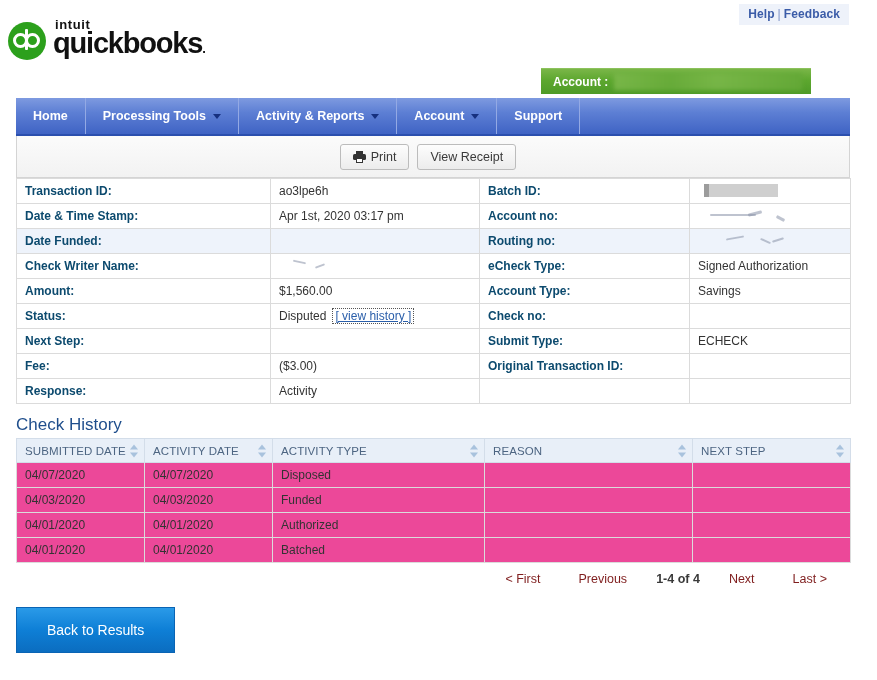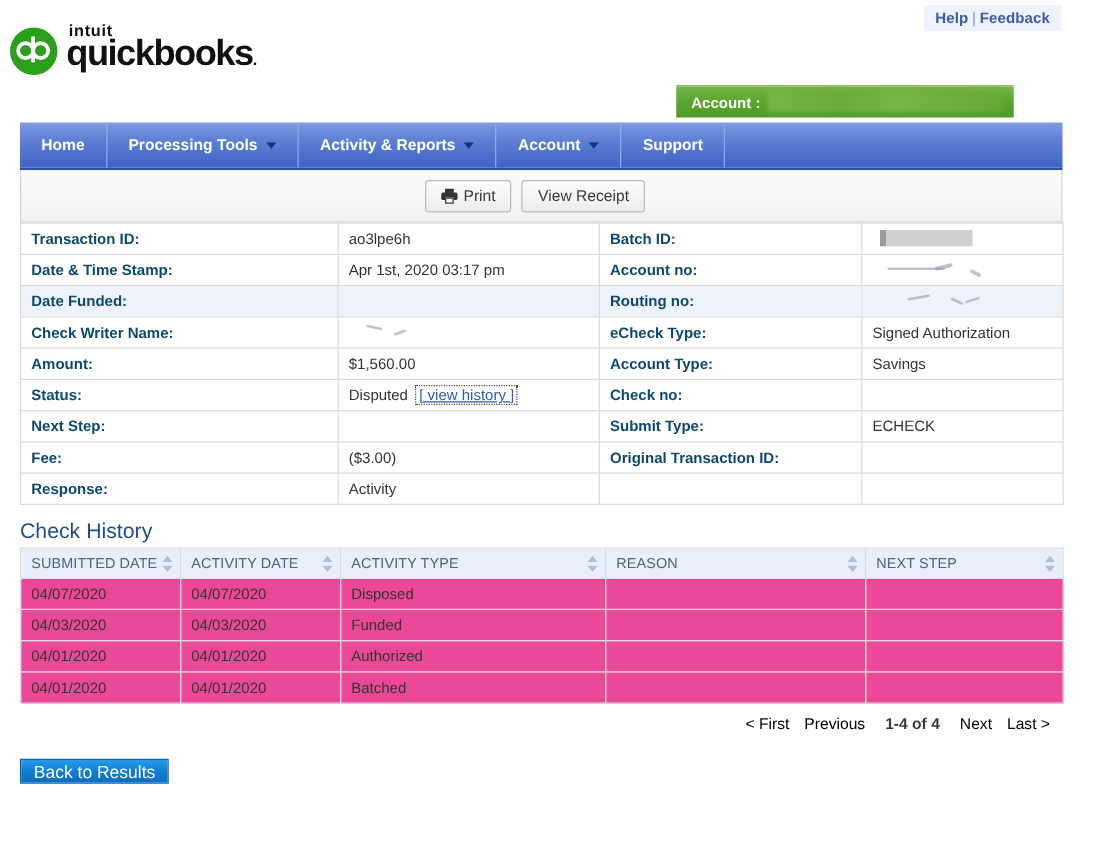--- a/index.html
+++ b/index.html
@@ -314,29 +314,29 @@
   .hc5 { width: 158px; }
 
   
   .pager {
     margin-top: 9px;
     text-align: right;
     padding-right: 4px;
     font-size: 12.5px;
     color: #cbbf92;
   }
-  .pager a { color: #000000; text-decoration: none; margin: 0 6px; cursor: pointer; }
+  .pager a { color: #7f1d1d; text-decoration: none; margin: 0 19px; cursor: pointer; }
   .pager .count { color: #3a3a3a; font-weight: bold; margin: 0 10px; }
 
   
   .btn-blue {
     position: absolute;
     left: 16px; top: 607px;
-    height: 20px;
-    padding: 0 10px;
+    height: 46px;
+    padding: 0 30px;
     background: linear-gradient(to bottom, #2a9ae8 0%, #0e7fd6 50%, #0b6dc0 100%);
     border: 1px solid #0a64b4;
     border-radius: 0;
     color: #ffffff;
     font-size: 14px;
     font-family: "Liberation Sans", sans-serif;
     cursor: pointer;
   }
 </style>
 </head>

